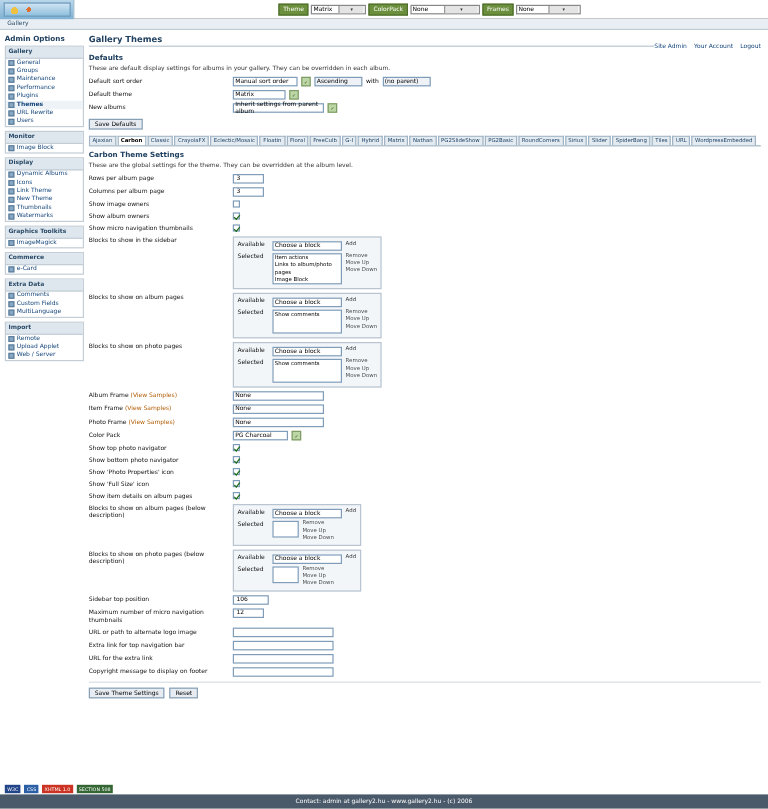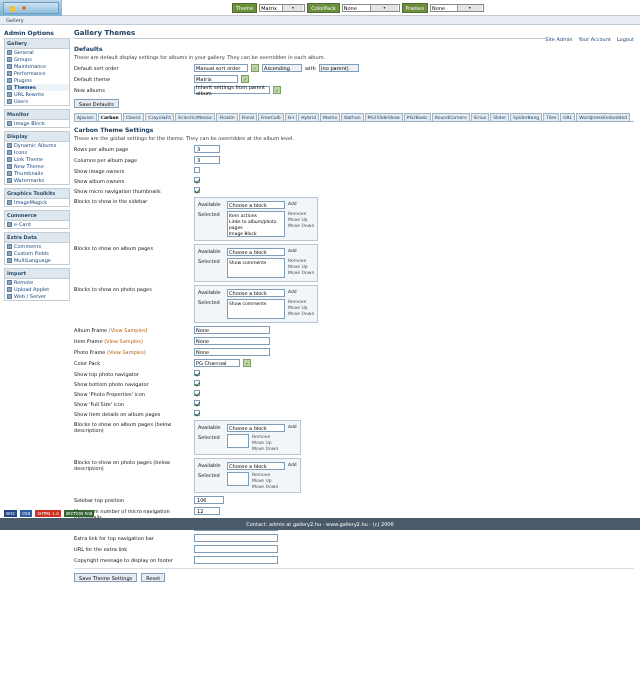--- a/index.html
+++ b/index.html
@@ -5,21 +5,21 @@
   * { box-sizing: border-box; }
   html, body {
     margin: 0; padding: 0;
     width: 640px; height: 674px;
     background: #fff;
     font-family: "DejaVu Sans", sans-serif;
     font-size: 5px;
     color: #000;
     overflow: hidden;
   }
-  .page { position: relative; width: 640px; height: 530px; }
+  .page { position: relative; width: 640px; height: 674px; }
 
   
   .topbar {
     height: 16px; background: #fff; border-bottom: 1px solid #c8c8c8;
     display: flex; align-items: center;
   }
   .logo {
     width: 62px; height: 16px;
     background: linear-gradient(#b9d6ea, #7fb2d4);
     border-right: 1px solid #9bb8cc;

